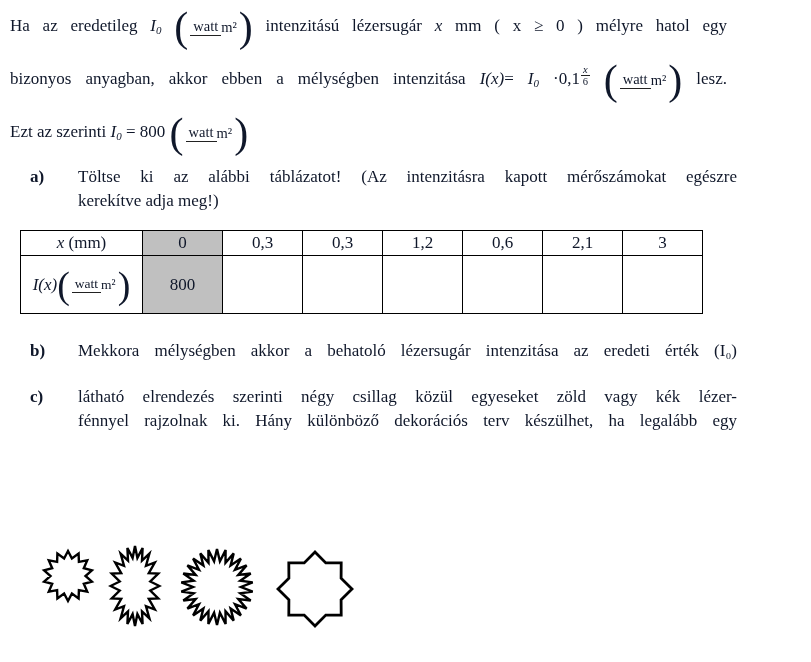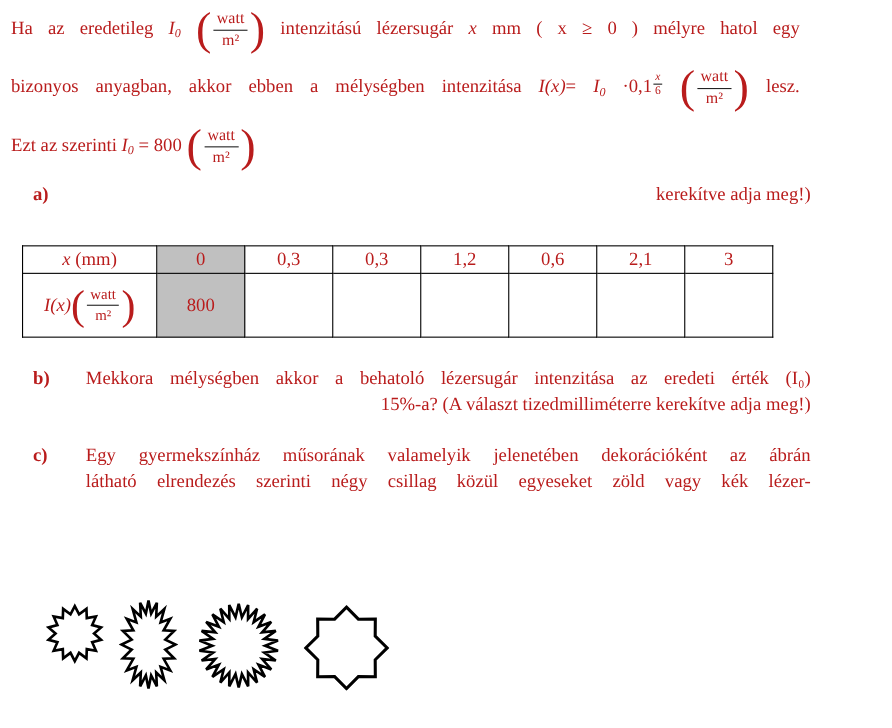--- a/index.html
+++ b/index.html
@@ -1,56 +1,56 @@
 <!DOCTYPE html>
 <html><head>
 <meta charset="utf-8">
 <style>
   * { margin: 0; padding: 0; box-sizing: border-box; }
   html, body { background: #ffffff; }
   .page {
     position: relative;
     width: 811px; height: 662px;
     background: #ffffff;
-    color: #b91c1c;
+    color: #0f172a;
     font-family: "Liberation Serif", serif;
     font-size: 17px;
     overflow: hidden;
   }
   .content { padding: 4px 0 0 10px; width: 727px; }
 
   
   .tline { line-height: 20px; margin-bottom: 7px; }
   .just  { text-align: justify; text-align-last: justify; }
   .it    { font-style: italic; }
   .varsub { font-size: 11px; vertical-align: -3px; line-height: 0; }
 
   
   .pfrac { display: inline-flex; align-items: center; vertical-align: middle; line-height: 0; }
   .paren { font-size: 42px; line-height: 46px; font-family: "Liberation Serif", serif; font-weight: 400; }
-  .frac  { display: inline-flex; flex-direction: column; align-items: center;
+  .frac  { display: inline-flex; flex-direction: row; align-items: center;
            font-size: 14.5px; line-height: 1.15; padding: 0 2px; }
   .frac .num { padding: 0 3px 1px; border-bottom: 1.3px solid #222; }
   .frac .den { padding-top: 1px; }
 
   
   .supfrac { display: inline-flex; flex-direction: column; align-items: center;
              font-size: 10.5px; line-height: 1.1; vertical-align: 11px; margin-left: 1px; }
   .supfrac .sn { font-style: italic; border-bottom: 1px solid #222; padding: 0 2px; }
 
   
   .item { display: grid; grid-template-columns: 48px 659px; padding-left: 20px; }
   .item .marker { font-weight: bold; line-height: 24px; }
-  .item .line { line-height: 24px; text-align: right; }
+  .item .line { line-height: 24px; }
   .item-a { margin-top: 9px; }
   .item-b { margin-top: 25px; }
   .item-c { margin-top: 22px; }
 
   
-  table.grid { border-collapse: collapse; margin: 34px 0 0 10px; table-layout: fixed; }
+  table.grid { border-collapse: collapse; margin: 17px 0 0 10px; table-layout: fixed; }
   table.grid td { border: 1.5px solid #000; text-align: center; vertical-align: middle;
                   font-size: 17px; padding: 0; }
   table.grid tr.hdr td { height: 25px; }
   table.grid tr.vals td { height: 58px; }
   td.lblcol { width: 122px; }
   td.datacol { width: 80px; }
   td.gray { background: #c0c0c0; }
   .rowlabel { display: inline-flex; align-items: center; }
   .rowlabel .frac { font-size: 13.5px; }
   .rowlabel .paren { font-size: 38px; line-height: 42px; }
@@ -117,20 +117,21 @@
             <span class="num">watt</span>
             <span class="den">m²</span>
           </span>
           <span class="paren">)</span>
         </span>
     </div>
 
     <div class="item item-a">
       <span class="marker">a)</span>
       <div class="itext">
+        <div class="line just">Töltse ki az alábbi táblázatot! (Az intenzitásra kapott mérőszámokat egészre</div>
         <div class="line">kerekítve adja meg!)</div>
       </div>
     </div>
 
     <table class="grid">
       <tbody>
           <tr class="hdr">
         <td class="lblcol"><span class="it">x</span> <span>(mm)</span></td>
         <td class="datacol gray">0</td>
         <td class="datacol">0,3</td>
@@ -162,29 +163,28 @@
         <td class="datacol"></td>
         <td class="datacol"></td>
       </tr>
     </tbody>
       </table>
 
     <div class="item item-b">
       <span class="marker">b)</span>
       <div class="itext">
         <div class="line just">Mekkora mélységben akkor a behatoló lézersugár intenzitása az eredeti érték (I₀)</div>
-        <div class="line">15%-a?  (A választ tizedmilliméterre kerekítve adja meg!)</div>
       </div>
     </div>
 
     <div class="item item-c">
       <span class="marker">c)</span>
       <div class="itext">
-        <div class="line just">Egy gyermekszínház műsorának valamelyik jelenetében dekorációként az ábrán</div>
         <div class="line just">látható elrendezés szerinti négy csillag közül egyeseket zöld vagy kék lézer-</div>
+        <div class="line just">fénnyel rajzolnak ki. Hány különböző dekorációs terv készülhet, ha legalább egy</div>
       </div>
     </div>
   </div>
 
   <div class="figure">
     <svg class="star-1" width="56" height="56" viewBox="0 0 56 56">
       <polygon class="starshape" points="28.0,3.0 31.9,10.5 38.6,5.5 38.9,13.9 47.2,12.4 43.8,20.2 51.9,22.4 45.5,28.0 51.9,33.6 43.8,35.8 47.2,43.6 38.9,42.1 38.6,50.5 31.9,45.5 28.0,53.0 24.1,45.5 17.4,50.5 17.1,42.1 8.8,43.6 12.2,35.8 4.1,33.6 10.5,28.0 4.1,22.4 12.2,20.2 8.8,12.4 17.1,13.9 17.4,5.5 24.1,10.5" stroke-width="2.4"></polygon>
     </svg>
     <svg class="star-2" width="54" height="84" viewBox="0 0 54 84">
       <polygon class="starshape" points="27.0,2.0 29.4,13.9 34.6,4.0 34.0,16.6 41.4,9.6 38.0,21.8 46.8,18.5 40.8,29.1 50.3,29.6 42.3,37.5 51.5,42.0 42.3,46.5 50.3,54.4 40.8,54.9 46.8,65.5 38.0,62.2 41.4,74.4 34.0,67.4 34.6,80.0 29.4,70.1 27.0,82.0 24.6,70.1 19.4,80.0 20.0,67.4 12.6,74.4 16.0,62.2 7.2,65.5 13.2,54.9 3.7,54.4 11.7,46.5 2.5,42.0 11.7,37.5 3.7,29.6 13.2,29.1 7.2,18.5 16.0,21.8 12.6,9.6 20.0,16.6 19.4,4.0 24.6,13.9" stroke-width="2.4"></polygon>

